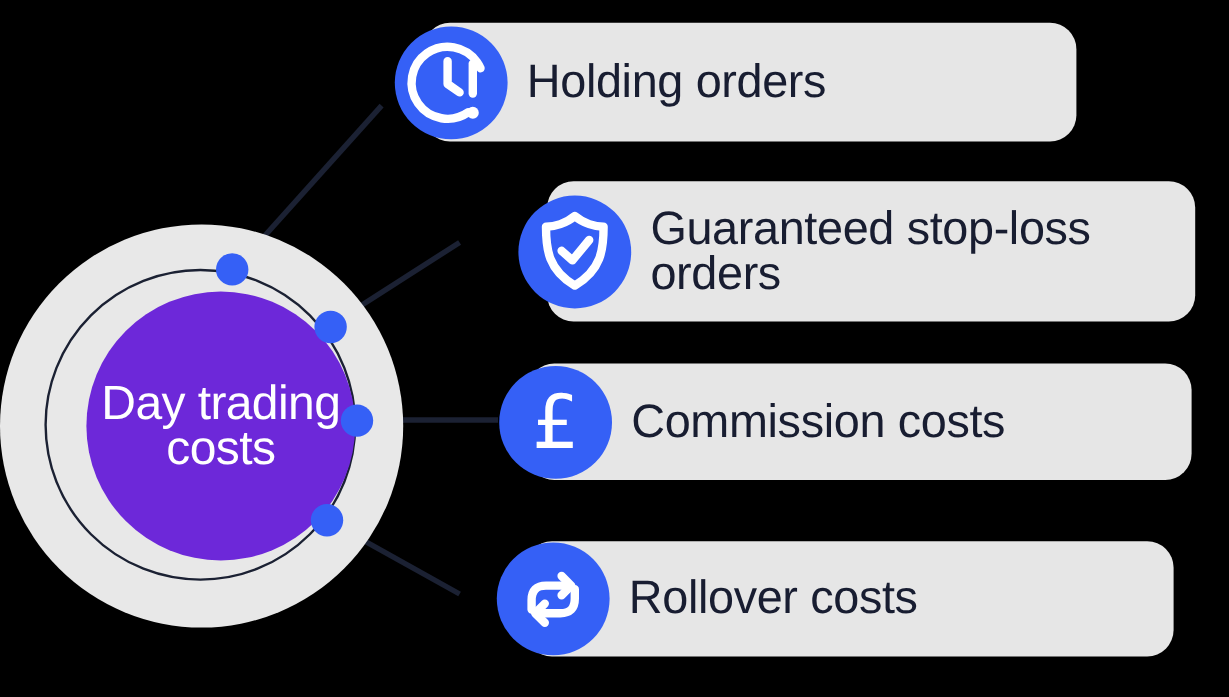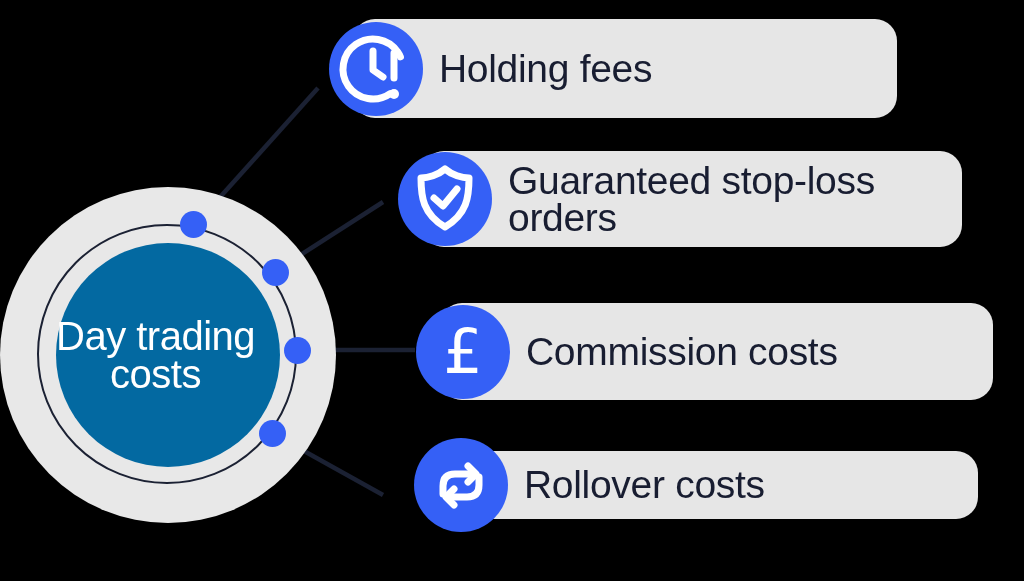--- a/index.html
+++ b/index.html
@@ -13,46 +13,46 @@
   
   .outer-circle{
     position:absolute;left:0px;top:187px;width:336px;height:336px;
     border-radius:50%;background:#e8e8e8;
   }
   .hub-ring{
     position:absolute;left:37px;top:224px;width:260px;height:260px;
     border-radius:50%;border:2px solid #1b2133;box-sizing:border-box;
   }
   .hub-circle{
-    position:absolute;left:56px;top:243px;width:224px;height:224px;
-    border-radius:50%;background:#0369a1;
-    display:flex;align-items:center;justify-content:flex-start;
+    position:absolute;left:72px;top:243px;width:224px;height:224px;
+    border-radius:50%;background:#6d28d9;
+    display:flex;align-items:center;justify-content:center;
   }
   .hub-title{
     color:#ffffff;font-size:40px;line-height:0.95;text-align:center;
     white-space:pre-line;letter-spacing:-0.5px;
   }
   .dot{
     position:absolute;width:27px;height:27px;border-radius:50%;
     background:#3560f6;
   }
   .dot1{left:180px;top:211px;}
   .dot2{left:262px;top:259px;}
   .dot3{left:284px;top:337px;}
   .dot4{left:259px;top:420px;}
 
   
   .card{
     position:absolute;background:#e6e6e6;border-radius:22px;
     display:flex;align-items:center;
   }
   .card1{left:353px;top:19px;width:544px;height:99px;}
-  .card2{left:422px;top:151px;width:540px;height:96px;}
+  .card2{left:456px;top:151px;width:540px;height:117px;}
   .card3{left:440px;top:303px;width:553px;height:97px;}
-  .card4{left:438px;top:451px;width:540px;height:68px;text-align:right;}
+  .card4{left:438px;top:451px;width:540px;height:96px;text-align:right;}
 
   .badge{
     position:absolute;left:-24px;top:50%;transform:translateY(-50%);
     width:94px;height:94px;border-radius:50%;background:#3560f6;
     display:flex;align-items:center;justify-content:center;
   }
   .card-label{
     padding-left:86px;font-size:39px;color:#181d31;line-height:0.95;
     letter-spacing:-0.3px;
   }
@@ -86,21 +86,21 @@
 
   <div class="card card1">
     <div class="badge">
       <svg width="94" height="94" viewBox="0 0 94 94" xmlns="http://www.w3.org/2000/svg">
         <circle class="stroke" cx="44" cy="47" r="30" stroke-dasharray="147 1000" transform="rotate(55 44 47)"></circle>
         <path class="stroke" d="M44 29 L44 48 L54 55"></path>
         <path class="stroke" d="M65 31 L65 56"></path>
         <circle cx="65" cy="72" r="5" fill="#ffffff"></circle>
       </svg>
     </div>
-    <div class="card-label">Holding fees</div>
+    <div class="card-label">Holding orders</div>
   </div>
 
   <div class="card card2">
     <div class="badge">
       <svg width="94" height="94" viewBox="0 0 94 94" xmlns="http://www.w3.org/2000/svg">
         <path class="stroke" d="M47 17 C54 23 64 26 71 26 C71 45 69 62 47 75 C25 62 23 45 23 26 C30 26 40 23 47 17 Z"></path>
         <path class="stroke" d="M36 46 L45 54 L59 37"></path>
       </svg>
     </div>
     <div class="card-label">Guaranteed stop-loss orders</div>

